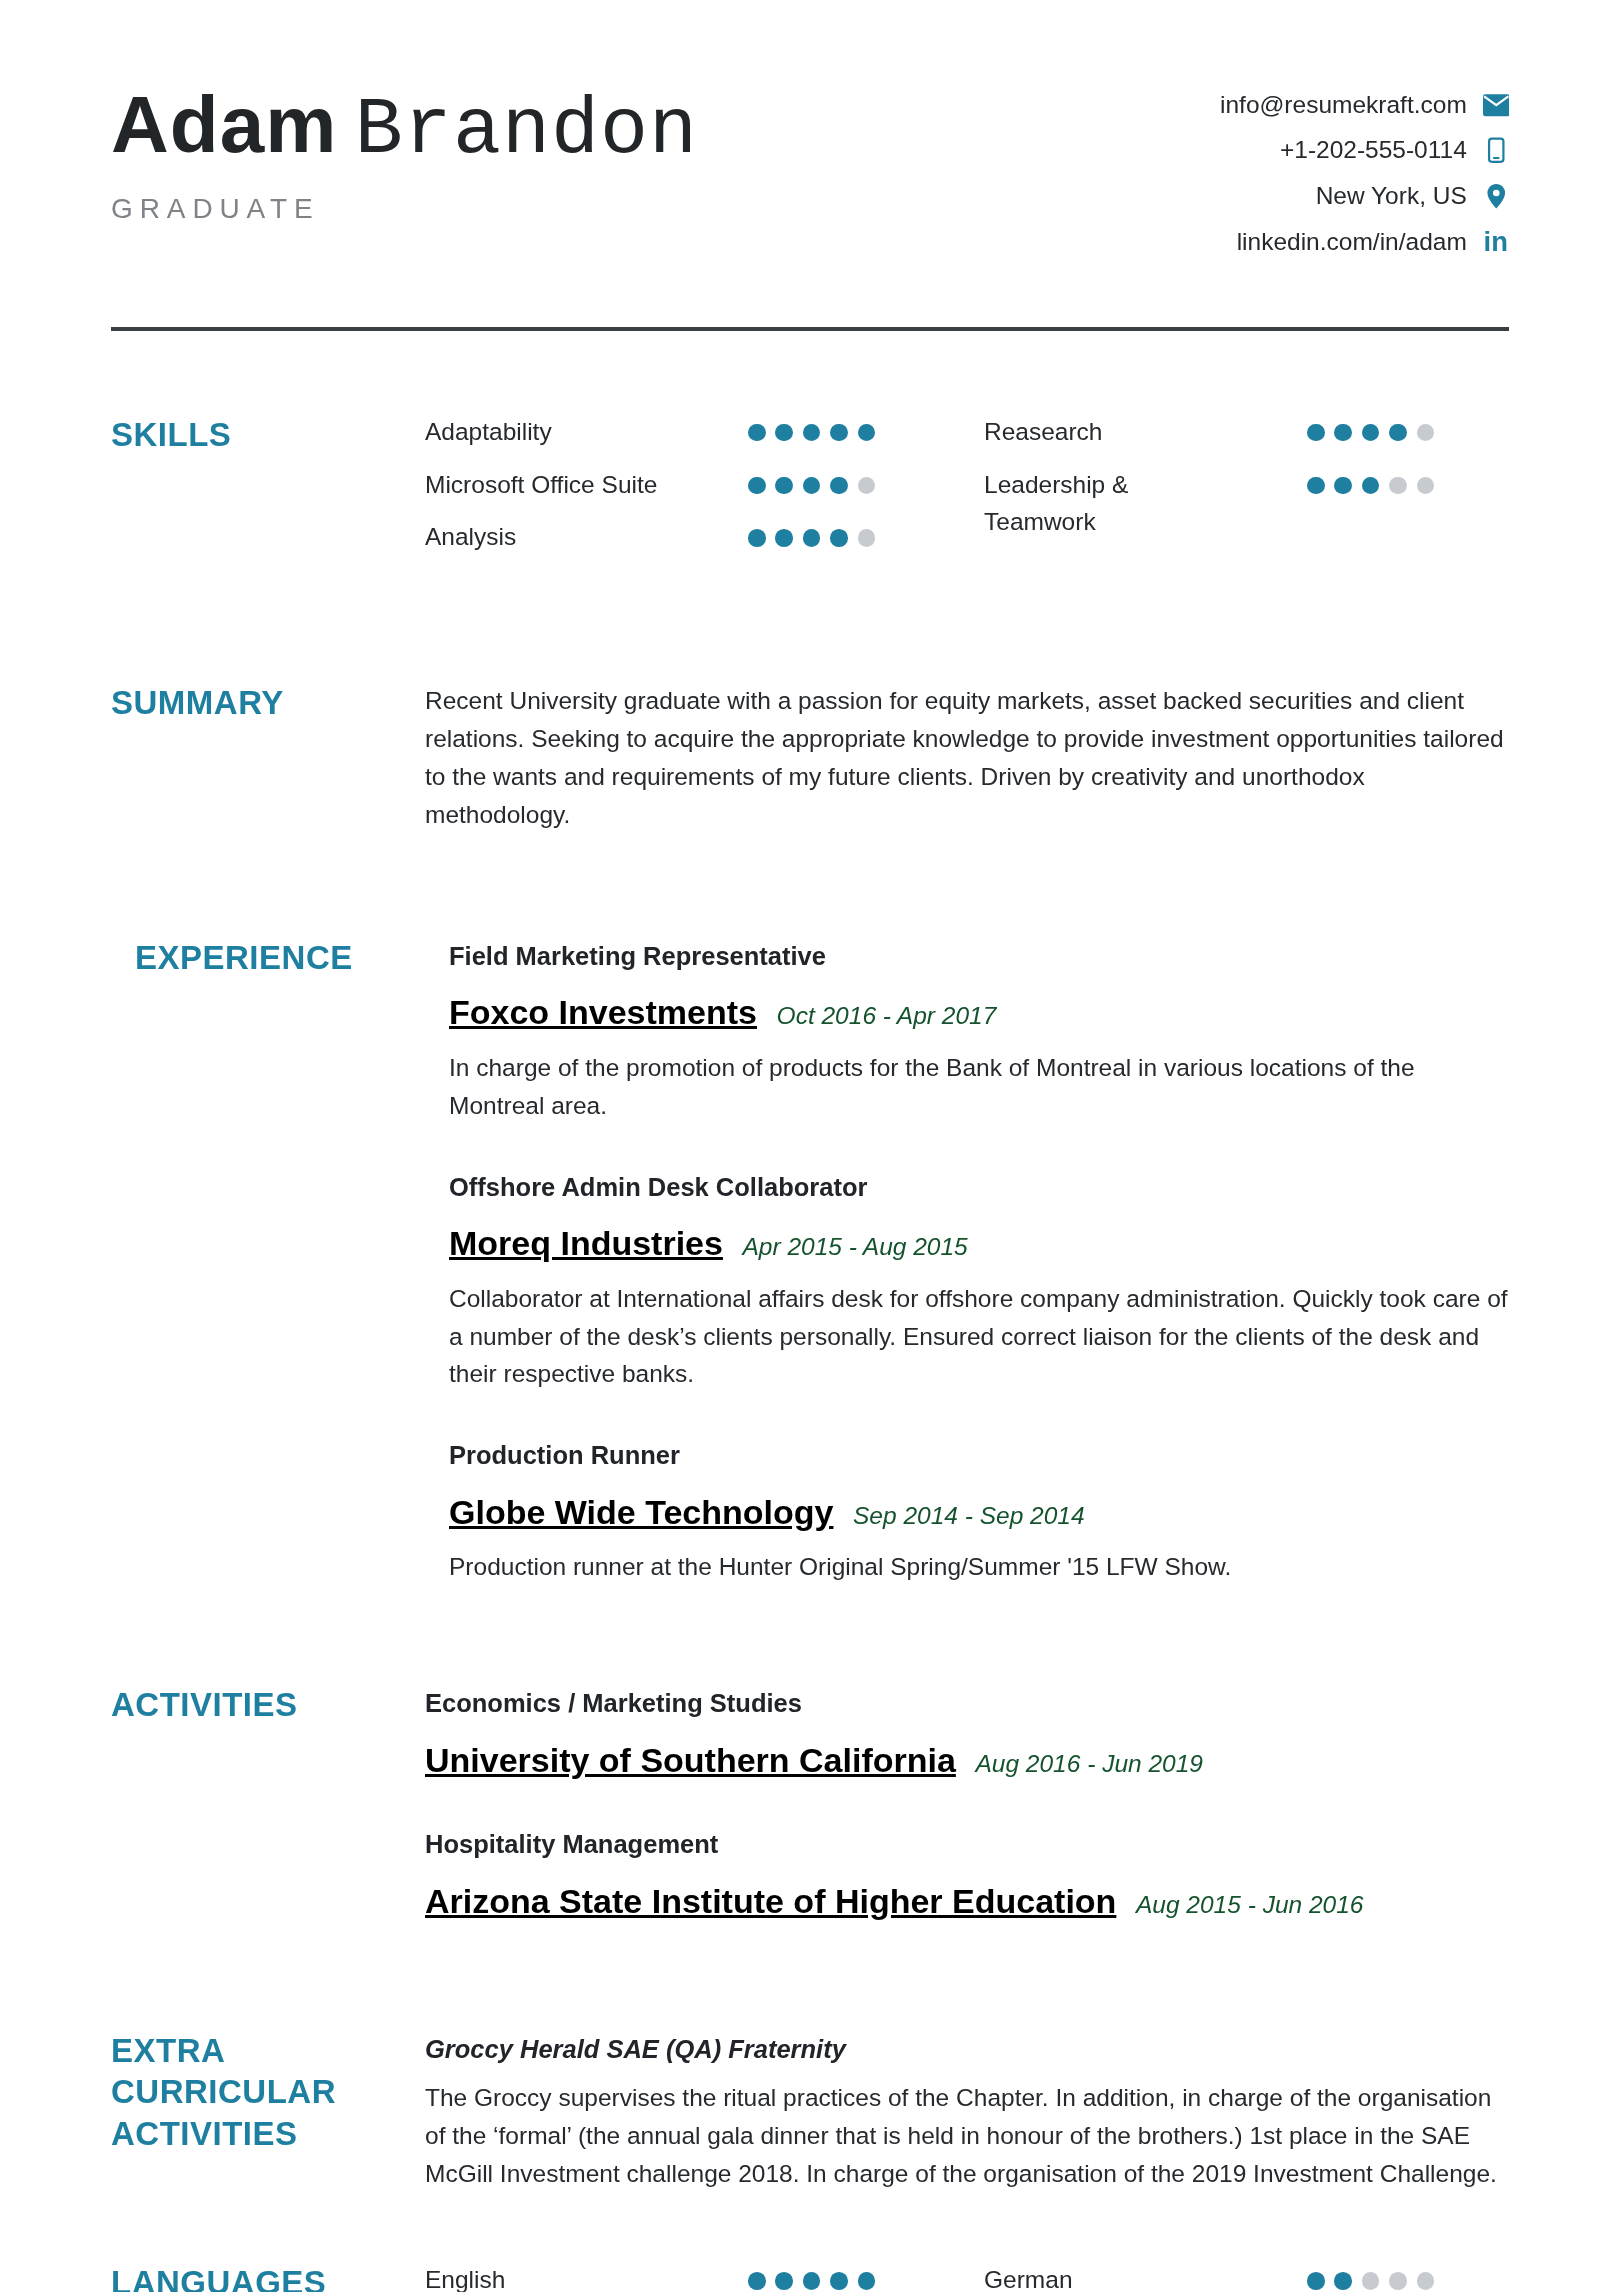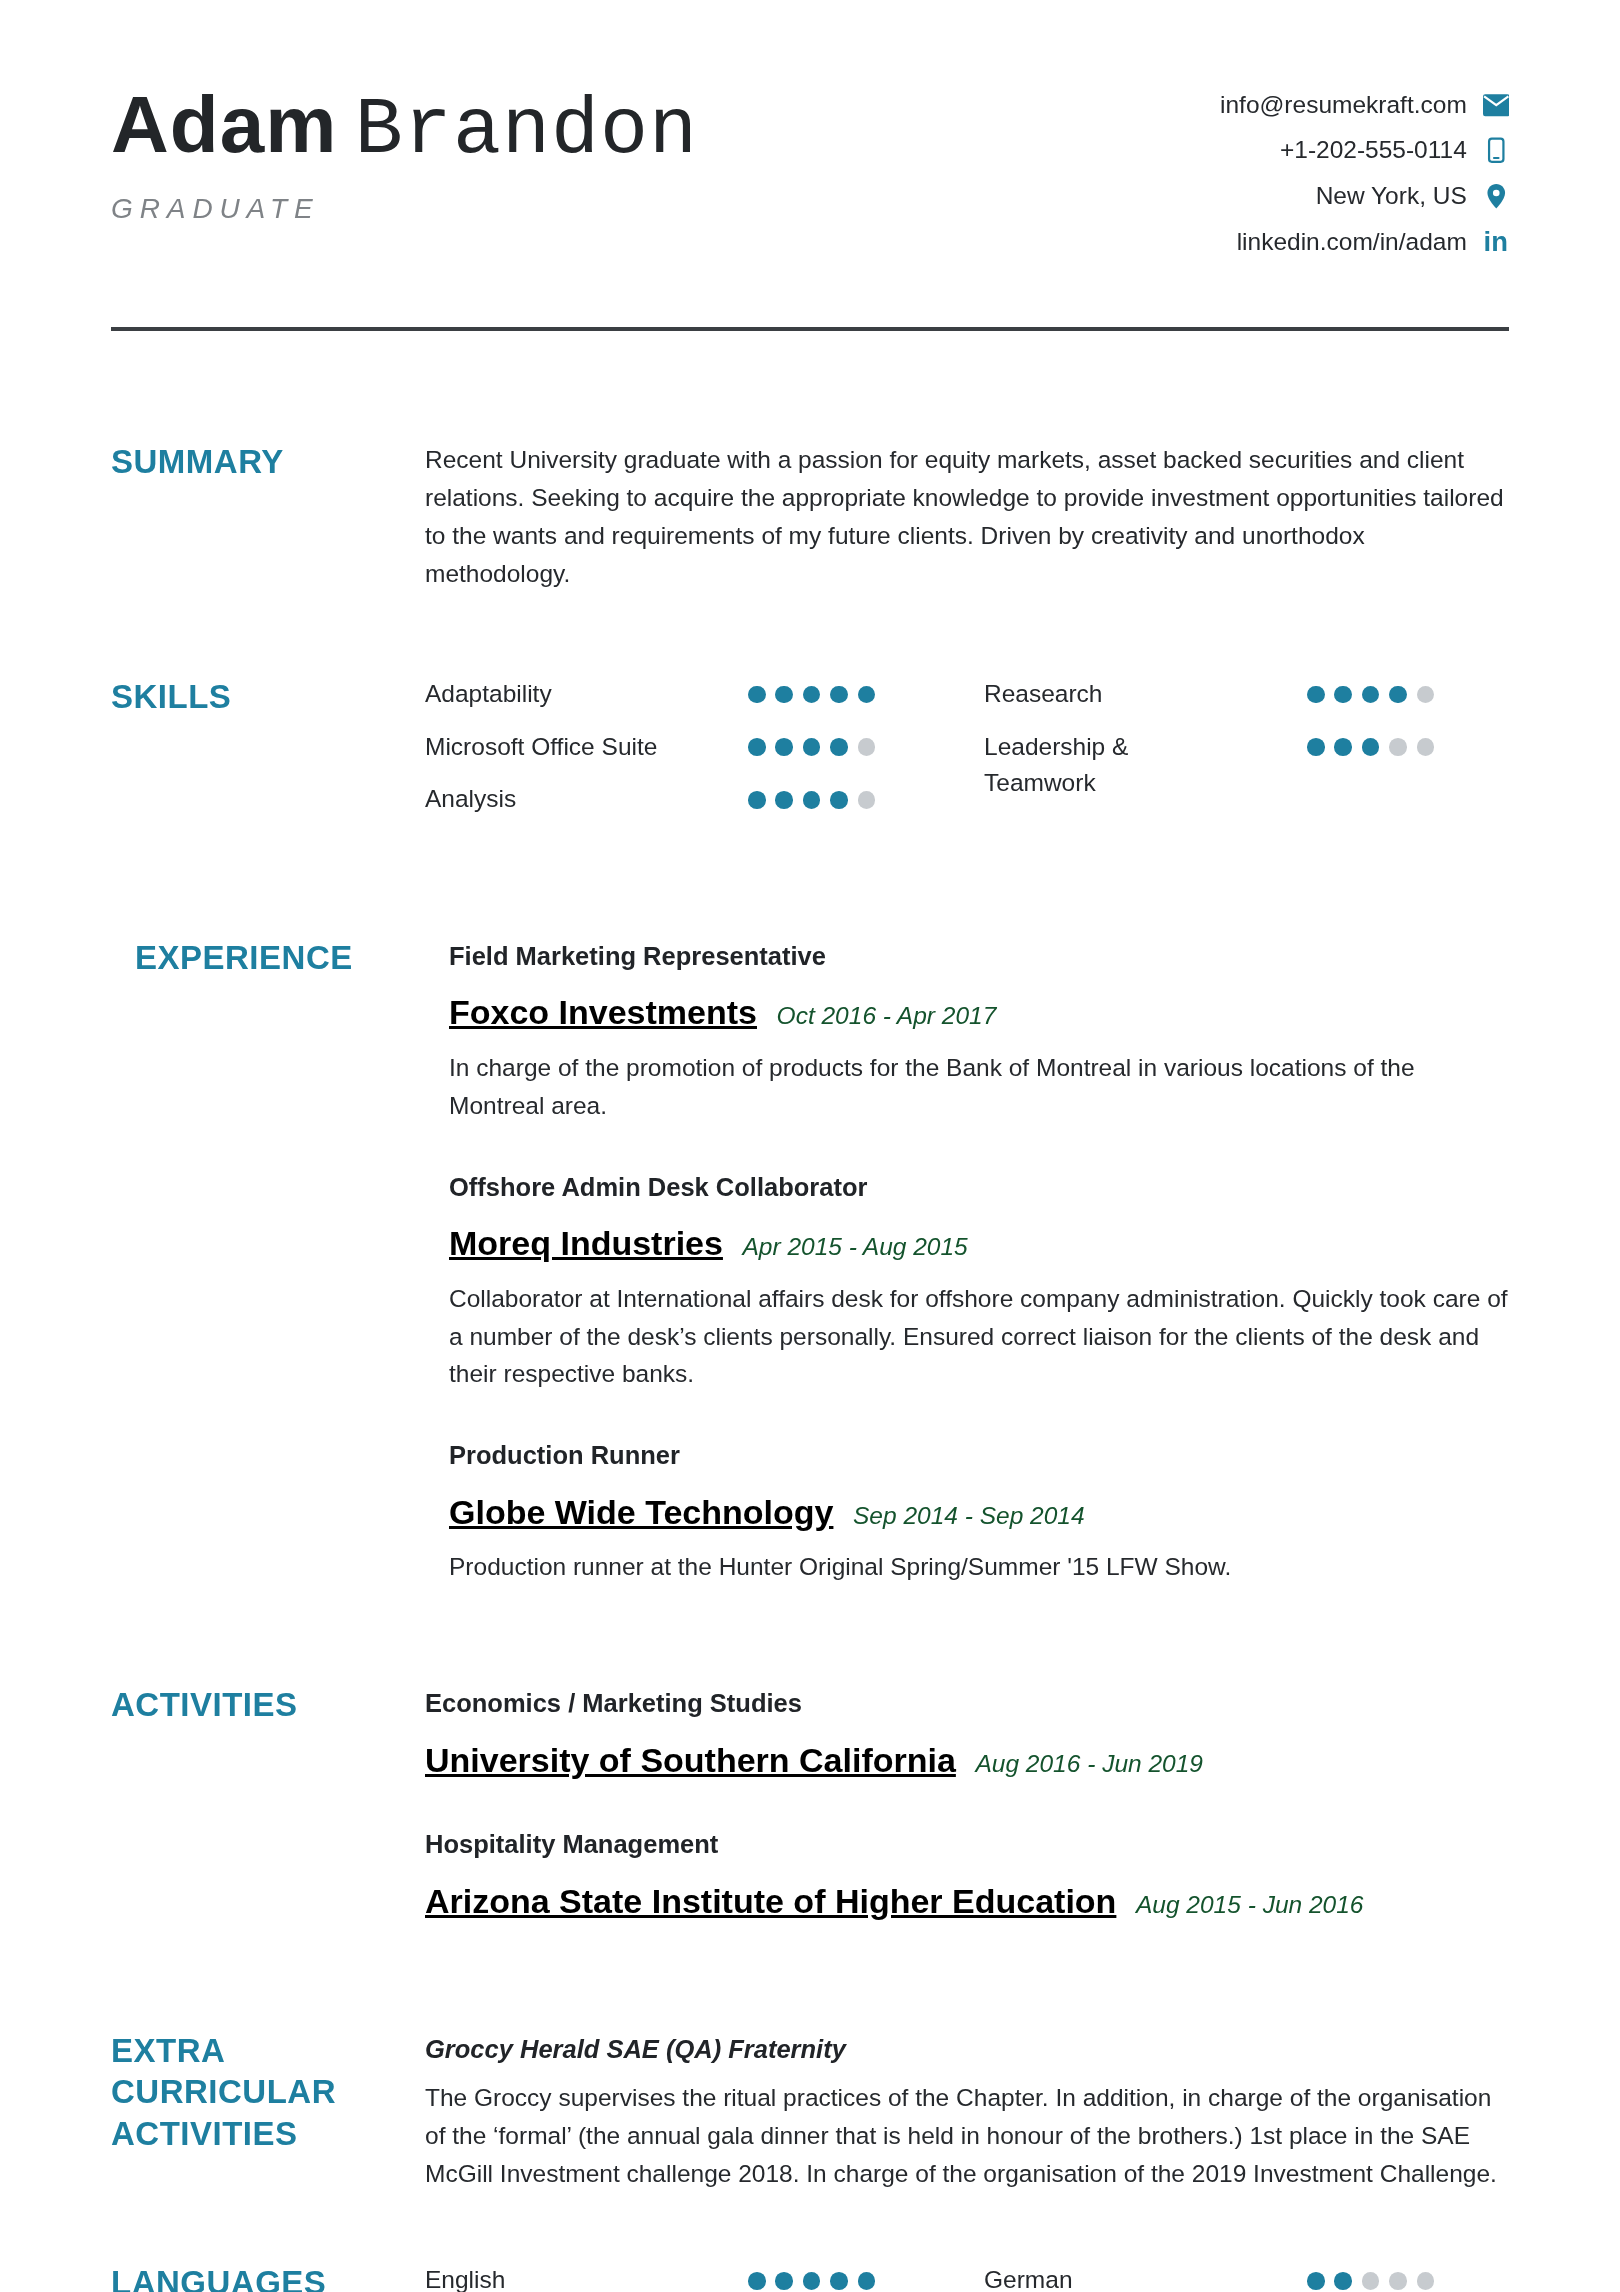--- a/index.html
+++ b/index.html
@@ -10,21 +10,21 @@
     background: #ffffff;
     font-family: "Liberation Sans", sans-serif;
     color: #26292d;
     padding: 83px 111px 69px 111px;
   }
   
   .header { display: flex; justify-content: space-between; align-items: flex-start; }
   .name { font-size: 80px; line-height: 1.05; color: #232629; letter-spacing: 1px; }
   .name .first { font-weight: 700; }
   .name .last { font-weight: 400; margin-left: 17.6px; font-family: Liberation Mono, monospace; }
-  .role { margin-top: 19.6px; font-size: 28px; letter-spacing: 6.9px; color: #7f8387; font-weight: 400; font-style: italic; }
+  .role { margin-top: 19.6px; font-size: 28px; letter-spacing: 6.9px; color: #7f8387; font-weight: 400; }
   .contacts { padding-top: 7.8px; }
   .contact-row {
     display: flex; align-items: center; justify-content: flex-end;
     gap: 15.7px; margin-bottom: 17.6px; font-size: 24.5px; color: #26292d;
   }
   .contact-icon { color: #1e7fa0; width: 26.5px; height: 26.5px; display: inline-flex; align-items: center; justify-content: center; flex-shrink: 0; }
   .contact-icon svg { width: 26.5px; height: 26.5px; display: block; }
   .linkedin-glyph { font-weight: 700; font-size: 27.4px; color: #1e7fa0; line-height: 1; }
   .divider { height: 3.9px; background: #3b3f43; margin-top: 54px; }
   
@@ -107,170 +107,170 @@
         <span>linkedin.com/in/adam</span>
         <span class="contact-icon">
             <span class="linkedin-glyph">in</span>
           </span>
       </div>
     </div>
   </div>
 
   <div class="divider"></div>
 
+  <div class="section mt-skills">
+    <div class="section-heading">SKILLS</div>
+    <div class="section-body">
+      <div class="rating-grid">
+        <div class="rating-col">
+          <div class="skill-row">
+            <span class="skill-name">Adaptability</span>
+            <span class="dots">
+                <span class="dot filled"></span>
+                <span class="dot filled"></span>
+                <span class="dot filled"></span>
+                <span class="dot filled"></span>
+                <span class="dot filled"></span>
+              </span>
+          </div>
+          <div class="skill-row">
+            <span class="skill-name">Microsoft Office Suite</span>
+            <span class="dots">
+                <span class="dot filled"></span>
+                <span class="dot filled"></span>
+                <span class="dot filled"></span>
+                <span class="dot filled"></span>
+                <span class="dot"></span>
+              </span>
+          </div>
+          <div class="skill-row">
+            <span class="skill-name">Analysis</span>
+            <span class="dots">
+                <span class="dot filled"></span>
+                <span class="dot filled"></span>
+                <span class="dot filled"></span>
+                <span class="dot filled"></span>
+                <span class="dot"></span>
+              </span>
+          </div>
+        </div>
+        <div class="rating-col right">
+          <div class="skill-row">
+            <span class="skill-name">Reasearch</span>
+            <span class="dots">
+                <span class="dot filled"></span>
+                <span class="dot filled"></span>
+                <span class="dot filled"></span>
+                <span class="dot filled"></span>
+                <span class="dot"></span>
+              </span>
+          </div>
+          <div class="skill-row">
+            <span class="skill-name">Leadership &amp; Teamwork</span>
+            <span class="dots">
+                <span class="dot filled"></span>
+                <span class="dot filled"></span>
+                <span class="dot filled"></span>
+                <span class="dot"></span>
+                <span class="dot"></span>
+              </span>
+          </div>
+        </div>
+      </div>
+    </div>
+  </div>
+
   <div class="section mt-summary">
     <div class="section-heading">SUMMARY</div>
     <div class="section-body">
       <div>Recent University graduate with a passion for equity markets, asset backed securities and client relations. Seeking to acquire the appropriate knowledge to provide investment opportunities tailored to the wants and requirements of my future clients. Driven by creativity and unorthodox methodology.</div>
     </div>
   </div>
 
-  <div class="section mt-skills">
-    <div class="section-heading">SKILLS</div>
+  <div class="section mt-exp">
+    <div class="section-heading">EXPERIENCE</div>
+    <div class="section-body">
+      <div class="job">
+        <div class="job-title">Field Marketing Representative</div>
+        <div class="job-line">
+          <span class="job-company">Foxco Investments</span><span class="job-dates">Oct 2016 - Apr 2017</span>
+        </div>
+        <div class="job-desc">In charge of the promotion of products for the Bank of Montreal in various locations of the Montreal area.</div>
+      </div>
+      <div class="job">
+        <div class="job-title">Offshore Admin Desk Collaborator</div>
+        <div class="job-line">
+          <span class="job-company">Moreq Industries</span><span class="job-dates">Apr 2015 - Aug 2015</span>
+        </div>
+        <div class="job-desc">Collaborator at International affairs desk for offshore company administration. Quickly took care of a number of the desk’s clients personally. Ensured correct liaison for the clients of the desk and their respective banks.</div>
+      </div>
+      <div class="job">
+        <div class="job-title">Production Runner</div>
+        <div class="job-line">
+          <span class="job-company">Globe Wide Technology</span><span class="job-dates">Sep 2014 - Sep 2014</span>
+        </div>
+        <div class="job-desc">Production runner at the Hunter Original Spring/Summer '15 LFW Show.</div>
+      </div>
+    </div>
+  </div>
+
+  <div class="section mt-edu">
+    <div class="section-heading">ACTIVITIES</div>
+    <div class="section-body">
+      <div class="edu">
+        <div class="job-title">Economics / Marketing Studies</div>
+        <div class="job-line">
+          <span class="job-company">University of Southern California</span><span class="job-dates">Aug 2016 - Jun 2019</span>
+        </div>
+      </div>
+      <div class="edu">
+        <div class="job-title">Hospitality Management</div>
+        <div class="job-line">
+          <span class="job-company">Arizona State Institute of Higher Education</span><span class="job-dates">Aug 2015 - Jun 2016</span>
+        </div>
+      </div>
+    </div>
+  </div>
+
+  <div class="section mt-extra">
+    <div class="section-heading">EXTRA CURRICULAR ACTIVITIES</div>
+    <div class="section-body">
+      <div class="extra-title">Groccy Herald SAE (QA) Fraternity</div>
+      <div>The Groccy supervises the ritual practices of the Chapter. In addition, in charge of the organisation of the ‘formal’ (the annual gala dinner that is held in honour of the brothers.) 1st place in the SAE McGill Investment challenge 2018. In charge of the organisation of the 2019 Investment Challenge.</div>
+    </div>
+  </div>
+
+  <div class="section mt-lang">
+    <div class="section-heading">LANGUAGES</div>
     <div class="section-body">
       <div class="rating-grid">
         <div class="rating-col">
           <div class="skill-row">
-            <span class="skill-name">Adaptability</span>
-            <span class="dots">
-                <span class="dot filled"></span>
-                <span class="dot filled"></span>
-                <span class="dot filled"></span>
-                <span class="dot filled"></span>
-                <span class="dot filled"></span>
-              </span>
-          </div>
-          <div class="skill-row">
-            <span class="skill-name">Microsoft Office Suite</span>
-            <span class="dots">
-                <span class="dot filled"></span>
-                <span class="dot filled"></span>
-                <span class="dot filled"></span>
-                <span class="dot filled"></span>
-                <span class="dot"></span>
-              </span>
-          </div>
-          <div class="skill-row">
-            <span class="skill-name">Analysis</span>
-            <span class="dots">
-                <span class="dot filled"></span>
-                <span class="dot filled"></span>
-                <span class="dot filled"></span>
-                <span class="dot filled"></span>
-                <span class="dot"></span>
+            <span class="skill-name">English</span>
+            <span class="dots">
+                <span class="dot filled"></span>
+                <span class="dot filled"></span>
+                <span class="dot filled"></span>
+                <span class="dot filled"></span>
+                <span class="dot filled"></span>
+              </span>
+          </div>
+          <div class="skill-row">
+            <span class="skill-name">French</span>
+            <span class="dots">
+                <span class="dot filled"></span>
+                <span class="dot filled"></span>
+                <span class="dot filled"></span>
+                <span class="dot filled"></span>
+                <span class="dot filled"></span>
               </span>
           </div>
         </div>
         <div class="rating-col right">
           <div class="skill-row">
-            <span class="skill-name">Reasearch</span>
-            <span class="dots">
-                <span class="dot filled"></span>
-                <span class="dot filled"></span>
-                <span class="dot filled"></span>
-                <span class="dot filled"></span>
-                <span class="dot"></span>
-              </span>
-          </div>
-          <div class="skill-row">
-            <span class="skill-name">Leadership &amp; Teamwork</span>
-            <span class="dots">
-                <span class="dot filled"></span>
-                <span class="dot filled"></span>
-                <span class="dot filled"></span>
-                <span class="dot"></span>
-                <span class="dot"></span>
-              </span>
-          </div>
-        </div>
-      </div>
-    </div>
-  </div>
-
-  <div class="section mt-exp">
-    <div class="section-heading">EXPERIENCE</div>
-    <div class="section-body">
-      <div class="job">
-        <div class="job-title">Field Marketing Representative</div>
-        <div class="job-line">
-          <span class="job-company">Foxco Investments</span><span class="job-dates">Oct 2016 - Apr 2017</span>
-        </div>
-        <div class="job-desc">In charge of the promotion of products for the Bank of Montreal in various locations of the Montreal area.</div>
-      </div>
-      <div class="job">
-        <div class="job-title">Offshore Admin Desk Collaborator</div>
-        <div class="job-line">
-          <span class="job-company">Moreq Industries</span><span class="job-dates">Apr 2015 - Aug 2015</span>
-        </div>
-        <div class="job-desc">Collaborator at International affairs desk for offshore company administration. Quickly took care of a number of the desk’s clients personally. Ensured correct liaison for the clients of the desk and their respective banks.</div>
-      </div>
-      <div class="job">
-        <div class="job-title">Production Runner</div>
-        <div class="job-line">
-          <span class="job-company">Globe Wide Technology</span><span class="job-dates">Sep 2014 - Sep 2014</span>
-        </div>
-        <div class="job-desc">Production runner at the Hunter Original Spring/Summer '15 LFW Show.</div>
-      </div>
-    </div>
-  </div>
-
-  <div class="section mt-edu">
-    <div class="section-heading">ACTIVITIES</div>
-    <div class="section-body">
-      <div class="edu">
-        <div class="job-title">Economics / Marketing Studies</div>
-        <div class="job-line">
-          <span class="job-company">University of Southern California</span><span class="job-dates">Aug 2016 - Jun 2019</span>
-        </div>
-      </div>
-      <div class="edu">
-        <div class="job-title">Hospitality Management</div>
-        <div class="job-line">
-          <span class="job-company">Arizona State Institute of Higher Education</span><span class="job-dates">Aug 2015 - Jun 2016</span>
-        </div>
-      </div>
-    </div>
-  </div>
-
-  <div class="section mt-extra">
-    <div class="section-heading">EXTRA CURRICULAR ACTIVITIES</div>
-    <div class="section-body">
-      <div class="extra-title">Groccy Herald SAE (QA) Fraternity</div>
-      <div>The Groccy supervises the ritual practices of the Chapter. In addition, in charge of the organisation of the ‘formal’ (the annual gala dinner that is held in honour of the brothers.) 1st place in the SAE McGill Investment challenge 2018. In charge of the organisation of the 2019 Investment Challenge.</div>
-    </div>
-  </div>
-
-  <div class="section mt-lang">
-    <div class="section-heading">LANGUAGES</div>
-    <div class="section-body">
-      <div class="rating-grid">
-        <div class="rating-col">
-          <div class="skill-row">
-            <span class="skill-name">English</span>
-            <span class="dots">
-                <span class="dot filled"></span>
-                <span class="dot filled"></span>
-                <span class="dot filled"></span>
-                <span class="dot filled"></span>
-                <span class="dot filled"></span>
-              </span>
-          </div>
-          <div class="skill-row">
-            <span class="skill-name">French</span>
-            <span class="dots">
-                <span class="dot filled"></span>
-                <span class="dot filled"></span>
-                <span class="dot filled"></span>
-                <span class="dot filled"></span>
-                <span class="dot filled"></span>
-              </span>
-          </div>
-        </div>
-        <div class="rating-col right">
-          <div class="skill-row">
             <span class="skill-name">German</span>
             <span class="dots">
                 <span class="dot filled"></span>
                 <span class="dot filled"></span>
                 <span class="dot"></span>
                 <span class="dot"></span>
                 <span class="dot"></span>
               </span>
           </div>
           <div class="skill-row">

